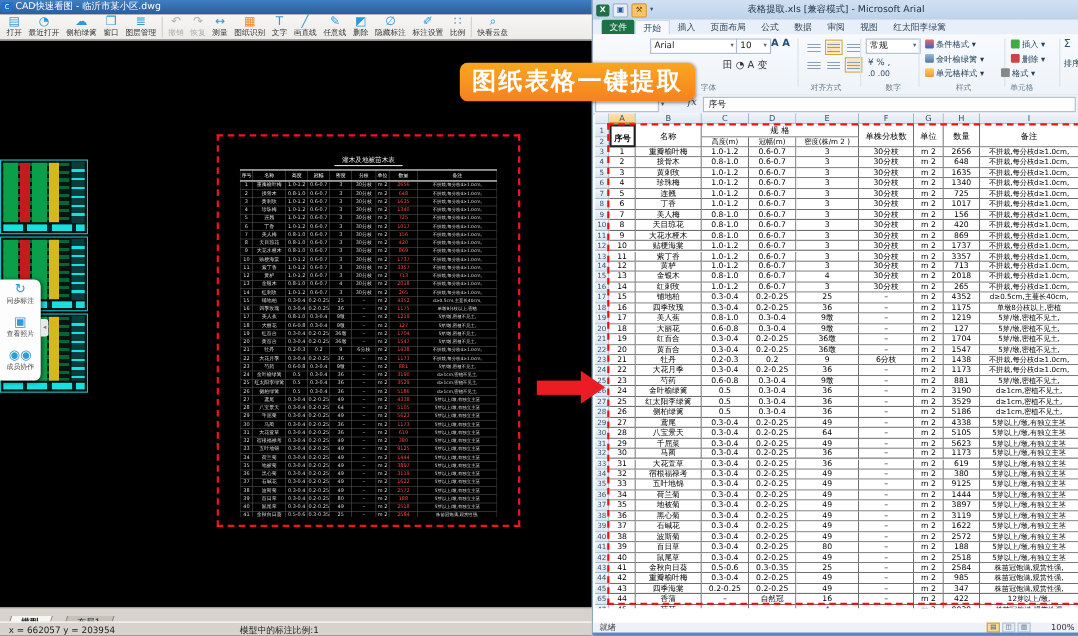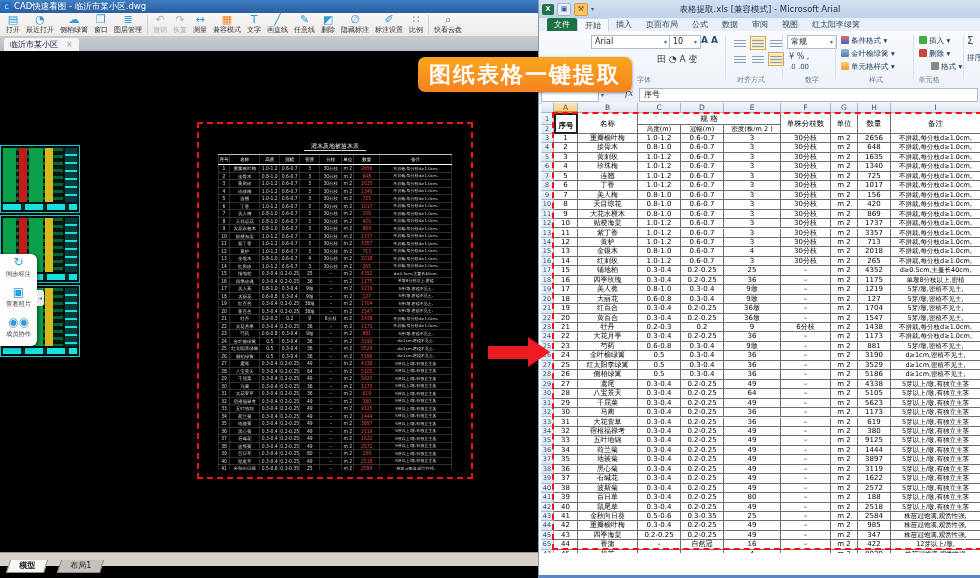--- a/index.html
+++ b/index.html
@@ -172,21 +172,21 @@
       <div class="tbi disabled">
         <span class="ticon">↷</span>
         <span class="tlab">恢复</span>
       </div>
       <div class="tbi">
         <span class="ticon">↔</span>
         <span class="tlab">测量</span>
       </div>
       <div class="tbi accent">
         <span class="ticon">▦</span>
-        <span class="tlab">兼容模式</span>
+        <span class="tlab">图纸识别</span>
       </div>
       <div class="tbi">
         <span class="ticon">T</span>
         <span class="tlab">文字</span>
       </div>
       <div class="tbi">
         <span class="ticon">╱</span>
         <span class="tlab">画直线</span>
       </div>
       <div class="tbi">
@@ -208,25 +208,20 @@
       <div class="tbi">
         <span class="ticon">∷</span>
         <span class="tlab">比例</span>
       </div>
       <div class="tbsep"></div>
       <div class="tbi">
         <span class="ticon">⌕</span>
         <span class="tlab">快看云盘</span>
       </div>
     </div>
-  <div class="abs" id="cad-tabrow">
-    <div id="cad-doc-tab">
-      <span>临沂市某小区</span><span class="x">×</span>
-    </div>
-  </div>
   <div class="abs" id="cad-canvas"></div>
 
   <div class="thumb" style="top:145px;">
       <div class="art"></div>
       <div class="sidecol"></div>
       <div class="chips"></div>
     </div>
   <div class="thumb" style="top:215px;">
       <div class="art"></div>
       <div class="sidecol"></div>
@@ -721,20 +716,24 @@
             <div class="qty" style="width: 52px;">2584</div>
             <div class="rmk" style="width: 144px;">株苗冠饱满,观赏性强,</div>
           </div>
         </div>
     </div>
   </div>
 
   <div class="abs" id="cad-sheettabs">
     <div class="cadtab active"><span>模型</span></div>
     <div class="cadtab"><span>布局1</span></div>
+  </div>
+  <div class="abs" id="cad-statusbar">
+    <span id="cad-coords">x = 662057   y = 203954</span>
+    <span id="cad-scale">模型中的标注比例:1</span>
   </div>
 </div>
 
 <div class="abs" id="excel">
   <div class="abs" id="xl-titlebar">
     <div id="xl-qat">
       <span class="qicon qi-logo">X</span>
       <span class="qicon qi-save">▣</span>
       <span class="qicon qi-plugin">⚒</span>
       <span class="qi-drop">▾</span>
@@ -776,21 +775,21 @@
     <div class="rsep" style="left:296px;"></div>
 
     <div class="abs stybtn" style="left:302px;top:4px;"><span class="sq" style="background:linear-gradient(#e66,#36c);"></span><span>条件格式</span> ▾</div>
     <div class="abs stybtn" style="left:302px;top:17px;"><span class="sq" style="background:linear-gradient(#9bd,#579);"></span><span>金叶榆绿篱</span> ▾</div>
     <div class="abs stybtn" style="left:302px;top:30px;"><span class="sq" style="background:linear-gradient(#fc6,#e93);"></span><span>单元格样式</span> ▾</div>
     <div class="glabel" style="left:302px;">样式</div>
     <div class="rsep" style="left:374px;"></div>
 
     <div class="abs stybtn" style="left:380px;top:4px;"><span class="sq" style="background:#4a4;"></span><span>插入</span> ▾</div>
     <div class="abs stybtn" style="left:380px;top:17px;"><span class="sq" style="background:#c44;"></span><span>删除</span> ▾</div>
-    <div class="abs stybtn" style="left:392px;top:30px;"><span class="sq" style="background:#888;"></span><span>格式</span> ▾</div>
+    <div class="abs stybtn" style="left:371px;top:30px;"><span class="sq" style="background:#888;"></span><span>格式</span> ▾</div>
     <div class="glabel" style="left:355px;">单元格</div>
     <div class="rsep" style="left:424px;"></div>
 
     <div class="abs" style="left:428px;top:4px;font-size:10px;color:#31506e;">Σ</div>
     <div class="abs" style="left:428px;top:22px;font-size:7.5px;color:#23405c;white-space:nowrap;">排序</div>
   </div>
 
   <div class="abs" id="xl-formula">
     <div id="namebox"></div>
     <div id="nb-dd">▾</div>
@@ -1268,20 +1267,27 @@
       <div class="gcell" style="left: 97px; top: 446.8px; width: 43px; height: 9.45px; line-height: 9.45px;"></div>
       <div class="gcell" style="left: 140px; top: 446.8px; width: 43px; height: 9.45px; line-height: 9.45px;"></div>
       <div class="gcell" style="left: 183px; top: 446.8px; width: 57px; height: 9.45px; line-height: 9.45px;">4</div>
       <div class="gcell" style="left: 240px; top: 446.8px; width: 50px; height: 9.45px; line-height: 9.45px;">–</div>
       <div class="gcell" style="left: 290px; top: 446.8px; width: 27px; height: 9.45px; line-height: 9.45px;">m 2</div>
       <div class="gcell" style="left: 317px; top: 446.8px; width: 33px; height: 9.45px; line-height: 9.45px;">8039</div>
       <div class="gcell" style="left: 350px; top: 446.8px; width: 90px; height: 9.45px; line-height: 9.45px; font-size: 6.5px;">株苗冠饱满,观赏性强</div>
       <div id="xl-marquee"></div>
     </div>
 
+  <div class="abs" id="xl-statusbar">
+    <span id="status-ready">就绪</span>
+    <span class="viewbtn active" style="right:72px;">▤</span>
+    <span class="viewbtn" style="right:58px;">◫</span>
+    <span class="viewbtn" style="right:44px;">▥</span>
+    <span id="status-zoom">100%</span>
+  </div>
   <div class="abs" id="xl-bottomedge"></div>
 </div>
 
 <div class="abs" id="banner"><span>图纸表格一键提取</span></div>
 <div class="abs" id="arrow">
     <div class="body"></div>
     <div class="head"></div>
   </div>
 
 </body></html>

